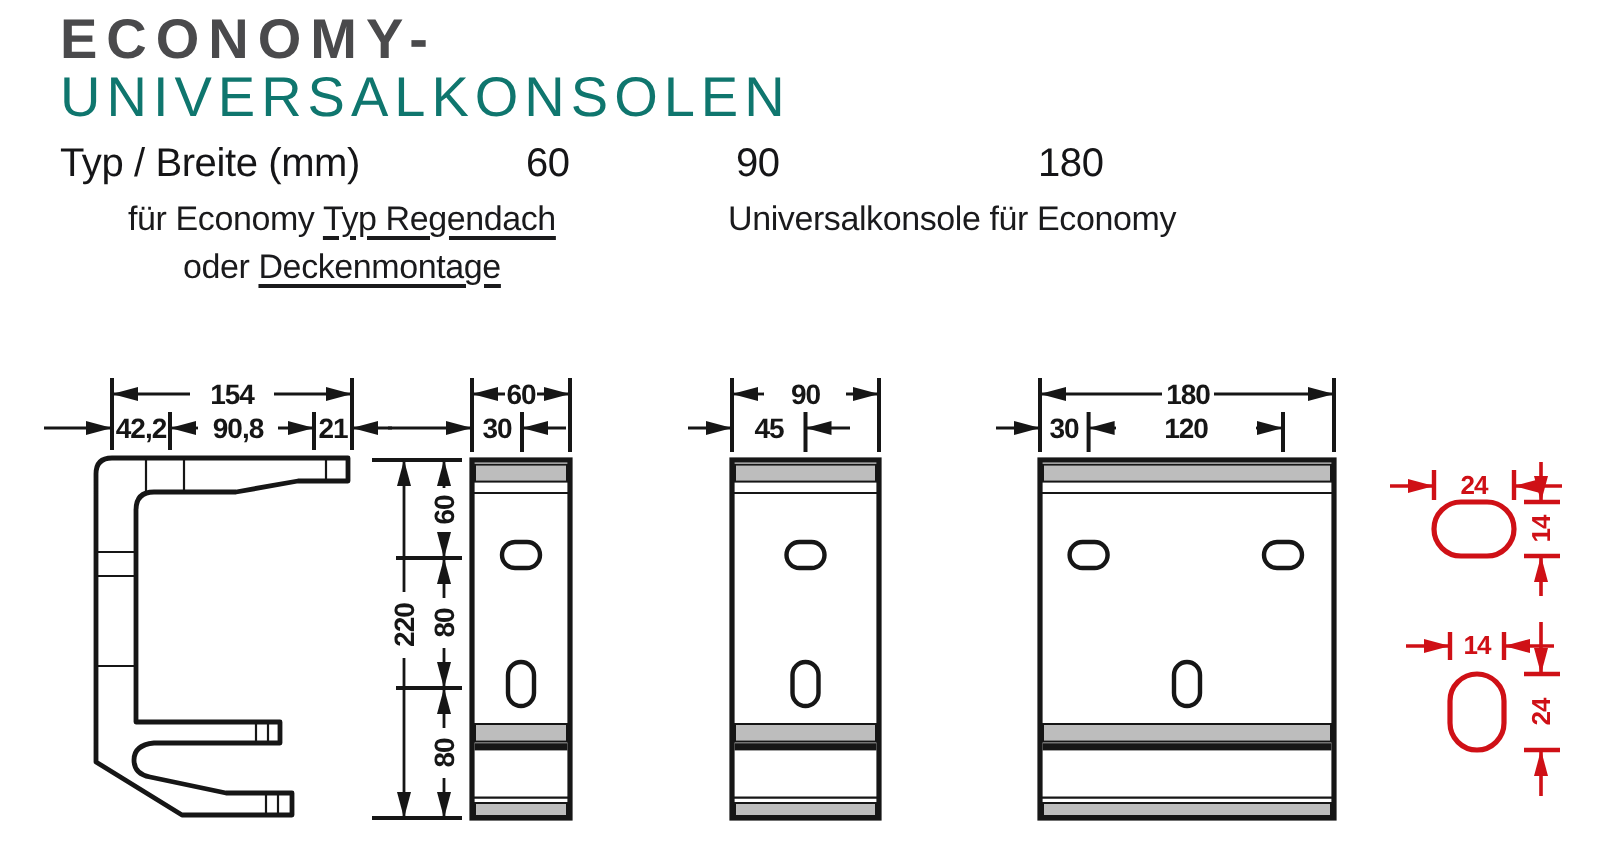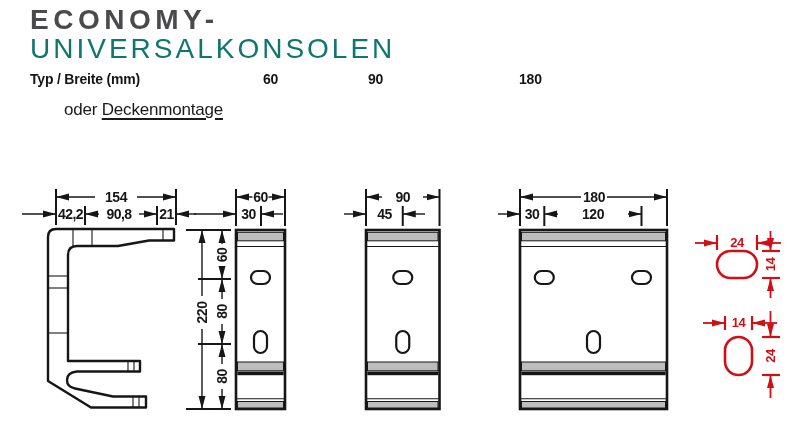--- a/index.html
+++ b/index.html
@@ -1,21 +1,21 @@
 <!DOCTYPE html>
 <html><head>
 <meta charset="utf-8">
 <style>
   html,body{margin:0;padding:0;background:#ffffff;}
   .page{position:relative;width:800px;height:427px;background:#ffffff;overflow:hidden;
         font-family:"Liberation Sans",sans-serif;color:#1a1a1c;}
   .abs{position:absolute;}
   .title1{left:30px;top:4px;font-size:28px;font-weight:700;letter-spacing:4.5px;color:#4a4a4c;}
   .title2{left:30px;top:33px;font-size:28px;font-weight:400;letter-spacing:3px;color:#0f766e;}
-  .typerow{top:71px;font-size:14px;font-weight:700;color:#151517;letter-spacing:-0.2px;}
+  .typerow{top:71px;font-size:20px;font-weight:400;color:#151517;letter-spacing:-0.2px;}
   .desc{font-size:17px;color:#1a1a1c;letter-spacing:-0.2px;line-height:24px;}
   .desc-left{left:64px;top:98px;}
   .desc-left .r{text-align:center;}
   .desc-right{left:364px;top:98px;}
   .ul{text-decoration:underline;text-underline-offset:3px;text-decoration-thickness:1.5px;}
   svg{position:absolute;left:0;top:182px;}
   .ln{stroke:#161616;stroke-width:1.4;fill:none;}
   .tk{stroke:#161616;stroke-width:2;fill:none;}
   .thin{stroke:#161616;stroke-width:1.1;fill:none;}
   .outl{stroke:#161616;stroke-width:2.4;fill:#ffffff;stroke-linejoin:round;}
@@ -38,22 +38,24 @@
 
   <div class="abs title1">ECONOMY-</div>
   <div class="abs title2">UNIVERSALKONSOLEN</div>
 
   <div class="abs typerow" style="left:30px;">Typ / Breite (mm)</div>
   <div class="abs typerow" style="left:263px;">60</div>
   <div class="abs typerow" style="left:368px;">90</div>
   <div class="abs typerow" style="left:519px;">180</div>
 
   <div class="abs desc desc-left">
+    <div><span>für Economy </span><span class="ul">Typ Regendach</span></div>
     <div class="r"><span>oder </span><span class="ul">Deckenmontage</span></div>
   </div>
+  <div class="abs desc desc-right">Universalkonsole für Economy</div>
 
   <svg width="800" height="245" viewBox="0 182 800 245">
     <defs>
       <marker id="ab" markerUnits="userSpaceOnUse" markerWidth="14" markerHeight="9" refX="13" refY="4.5" orient="auto">
         <path d="M0,1 L13,4.5 L0,8 Z" fill="#161616"></path>
       </marker>
       <marker id="ar" markerUnits="userSpaceOnUse" markerWidth="14" markerHeight="9" refX="13" refY="4.5" orient="auto">
         <path d="M0,1 L13,4.5 L0,8 Z" fill="#cf1016"></path>
       </marker>
     </defs>

